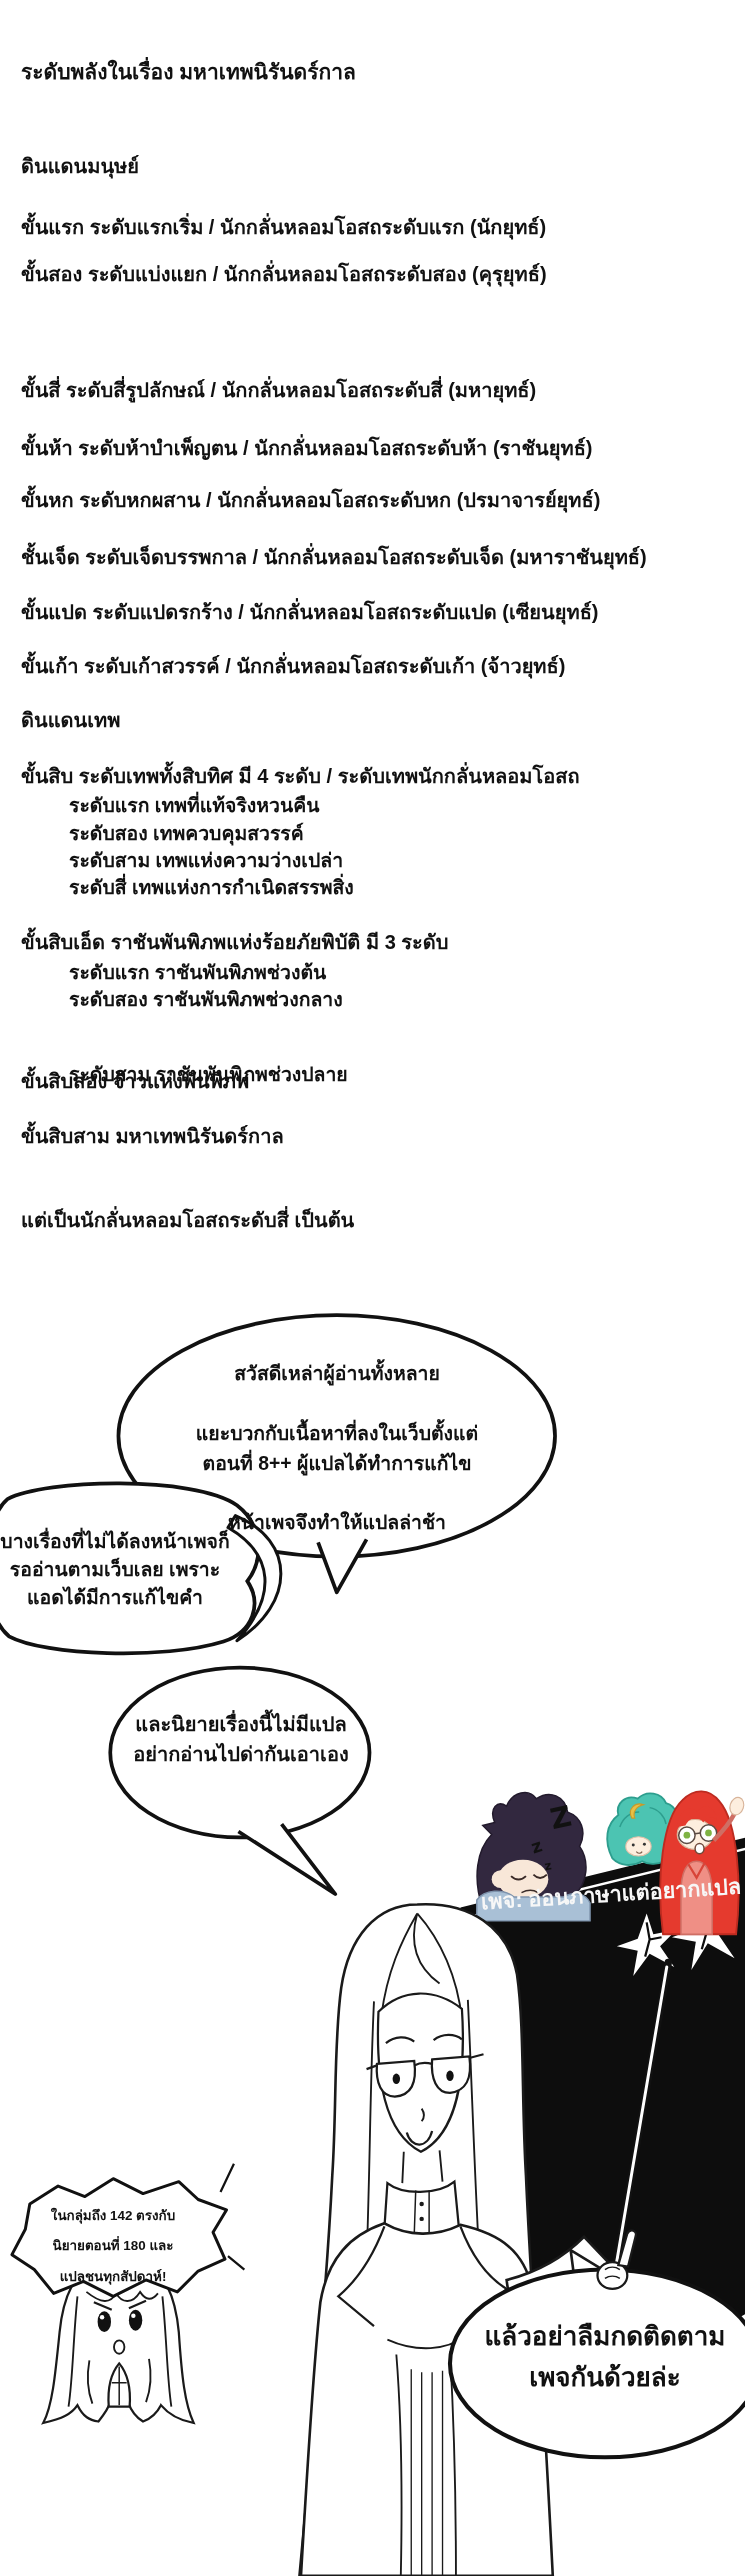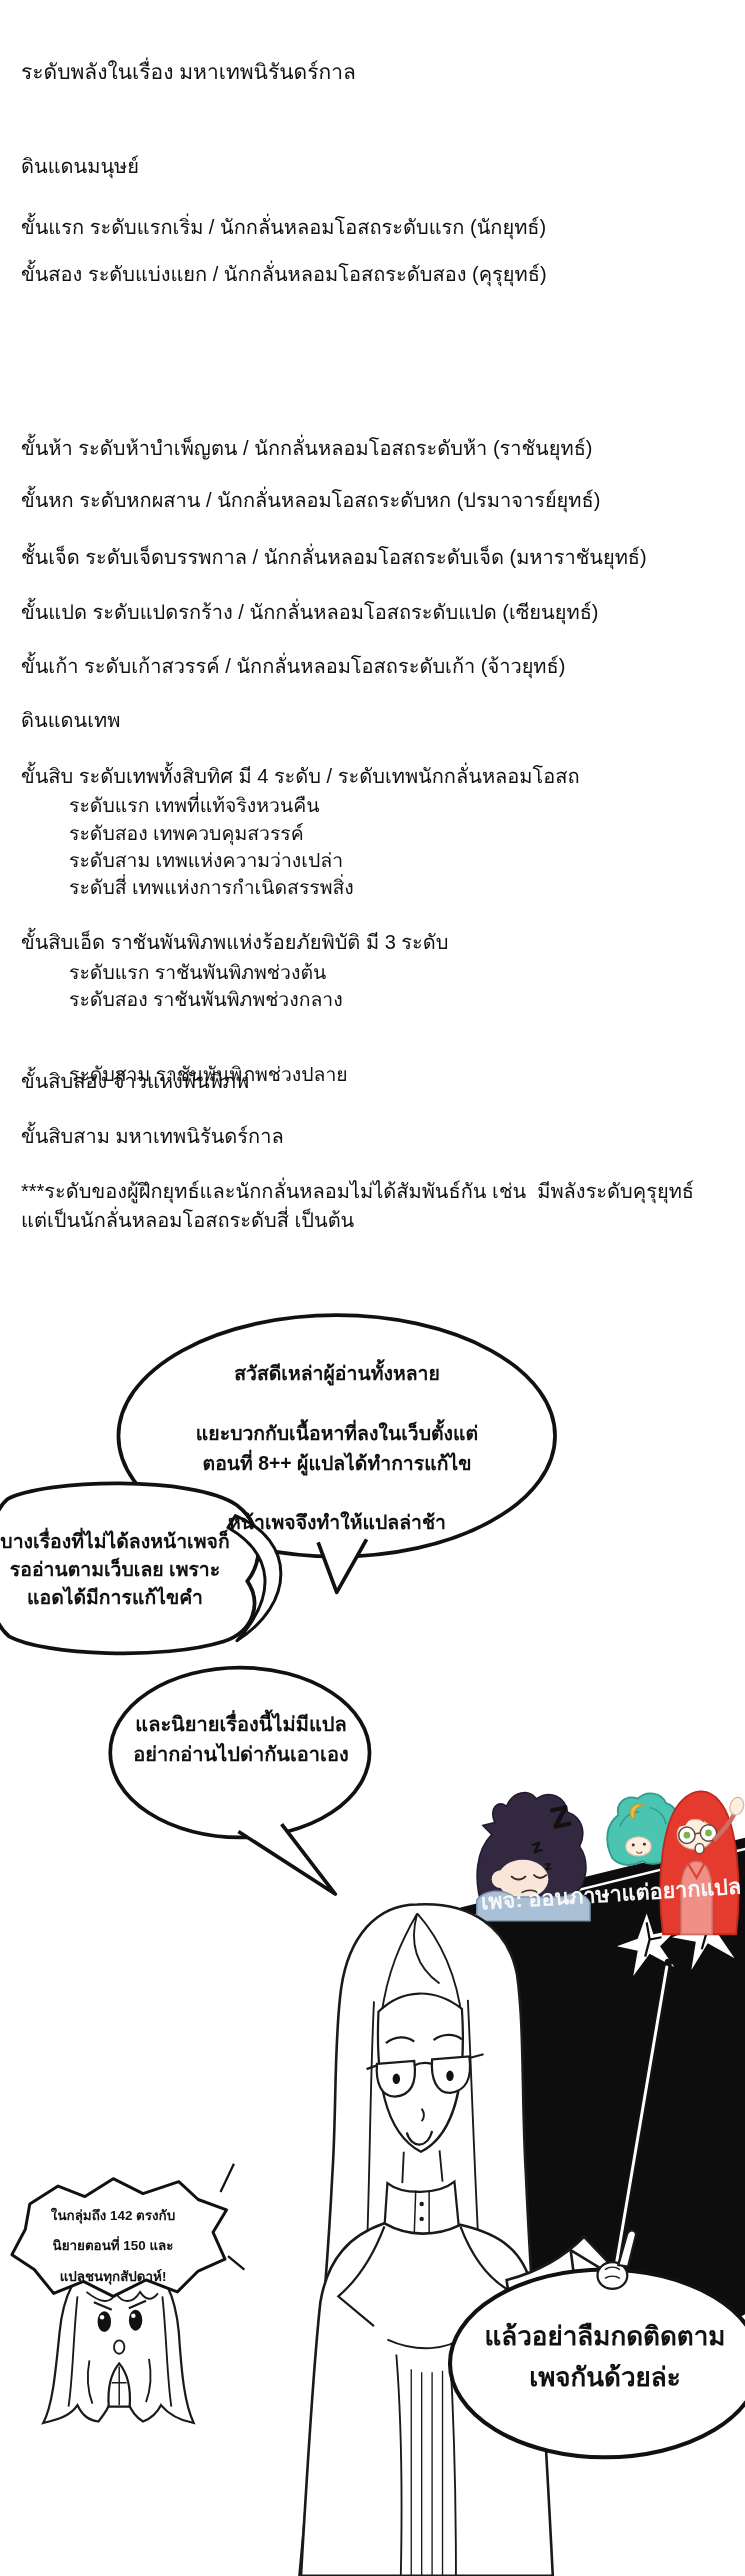--- a/index.html
+++ b/index.html
@@ -4,21 +4,21 @@
 <style>
   html,body{margin:0;padding:0;background:#e9e9e9;}
   .canvas{
     position:relative;width:745px;height:2576px;margin:0 auto;
     background:#ffffff;overflow:hidden;
     font-family:"Liberation Sans","DejaVu Sans",sans-serif;
     color:#111;
   }
   .art{position:absolute;left:0;top:0;}
   .t{
-    position:absolute;font-weight:normal;white-space:pre;
+    position:absolute;font-weight:bold;white-space:pre;
     font-size:20px;line-height:1.45;letter-spacing:0;
   }
   .t.small{font-size:19.4px;text-align:right;}
   .c{
     position:absolute;font-weight:bold;white-space:pre;text-align:center;
     transform:translate(-50%,-50%);font-size:19.4px;
   }
   .c.b3{font-size:20px;}
   .c.board{
     color:#f7f7f7;font-size:21.6px;
@@ -165,20 +165,21 @@
       <polygon points="40,2958 78,2934 114,2948 152,2924 192,2944 240,2928 266,2952 304,2966 286,2996 302,3032 266,3048 238,3076 196,3060 152,3082 112,3062 72,3078 46,3046 16,3026 34,2992" fill="#fff" stroke="#111" stroke-width="4" stroke-linejoin="round"></polygon>
       <path d="M 296,2942 L 314,2904 M 306,3028 L 328,3046" stroke="#111" stroke-width="3"></path>
     </g>
   </svg>
 
   <div class="t" style="left:21px;top:57px;font-size:21px">ระดับพลังในเรื่อง มหาเทพนิรันดร์กาล</div>
 
   <div class="t" style="left:21px;top:152px">ดินแดนมนุษย์</div>
   <div class="t" style="left:21px;top:213px">ขั้นแรก ระดับแรกเริ่ม / นักกลั่นหลอมโอสถระดับแรก (นักยุทธ์)</div>
   <div class="t" style="left:21px;top:260px">ขั้นสอง ระดับแบ่งแยก / นักกลั่นหลอมโอสถระดับสอง (คุรุยุทธ์)</div>
+  <div class="t" style="left:21px;top:376px">ขั้นสี่ ระดับสี่รูปลักษณ์ / นักกลั่นหลอมโอสถระดับสี่ (มหายุทธ์)</div>
   <div class="t" style="left:21px;top:434px">ขั้นห้า ระดับห้าบำเพ็ญตน / นักกลั่นหลอมโอสถระดับห้า (ราชันยุทธ์)</div>
   <div class="t" style="left:21px;top:486px">ขั้นหก ระดับหกผสาน / นักกลั่นหลอมโอสถระดับหก (ปรมาจารย์ยุทธ์)</div>
   <div class="t" style="left:21px;top:543px">ชั้นเจ็ด ระดับเจ็ดบรรพกาล / นักกลั่นหลอมโอสถระดับเจ็ด (มหาราชันยุทธ์)</div>
   <div class="t" style="left:21px;top:598px">ขั้นแปด ระดับแปดรกร้าง / นักกลั่นหลอมโอสถระดับแปด (เซียนยุทธ์)</div>
   <div class="t" style="left:21px;top:652px">ขั้นเก้า ระดับเก้าสวรรค์ / นักกลั่นหลอมโอสถระดับเก้า (จ้าวยุทธ์)</div>
 
   <div class="t" style="left:21px;top:706px">ดินแดนเทพ</div>
   <div class="t" style="left:21px;top:762px">ขั้นสิบ ระดับเทพทั้งสิบทิศ มี 4 ระดับ / ระดับเทพนักกลั่นหลอมโอสถ</div>
   <div class="t small" style="left:69px;top:791px">ระดับแรก เทพที่แท้จริงหวนคืน</div>
   <div class="t small" style="left:69px;top:819px">ระดับสอง เทพควบคุมสวรรค์</div>
@@ -186,38 +187,37 @@
   <div class="t small" style="left:69px;top:873px">ระดับสี่ เทพแห่งการกำเนิดสรรพสิ่ง</div>
 
   <div class="t" style="left:21px;top:928px">ขั้นสิบเอ็ด ราชันพันพิภพแห่งร้อยภัยพิบัติ มี 3 ระดับ</div>
   <div class="t small" style="left:69px;top:958px">ระดับแรก ราชันพันพิภพช่วงต้น</div>
   <div class="t small" style="left:69px;top:985px">ระดับสอง ราชันพันพิภพช่วงกลาง</div>
   <div class="t small" style="left:69px;top:1060px">ระดับสาม ราชันพันพิภพช่วงปลาย</div>
 
   <div class="t" style="left:21px;top:1067px">ขั้นสิบสอง จ้าวแห่งพันพิภพ</div>
   <div class="t" style="left:21px;top:1122px">ขั้นสิบสาม มหาเทพนิรันดร์กาล</div>
 
-  <div class="t" style="left:21px;top:1177px">***ระดับของผู้ฝึกยุทธ์และนักกลั่นหลอมไม่ได้สัมพันธ์กัน เช่น  มีพลังระดับคุรุยุทธ์</div>
   <div class="t" style="left:21px;top:1206px">แต่เป็นนักลั่นหลอมโอสถระดับสี่ เป็นต้น</div>
 
   <div class="c" style="left:337px;top:1373px">สวัสดีเหล่าผู้อ่านทั้งหลาย</div>
   <div class="c" style="left:337px;top:1433px">แยะบวกกับเนื้อหาที่ลงในเว็บตั้งแต่</div>
   <div class="c" style="left:337px;top:1463px">ตอนที่ 8++ ผู้แปลได้ทำการแก้ไข</div>
   <div class="c" style="left:337px;top:1522px">หน้าเพจจึงทำให้แปลล่าช้า</div>
 
   <div class="c" style="left:115px;top:1541px">บางเรื่องที่ไม่ได้ลงหน้าเพจก็</div>
   <div class="c" style="left:115px;top:1569px">รออ่านตามเว็บเลย เพราะ</div>
   <div class="c" style="left:115px;top:1597px">แอดได้มีการแก้ไขคำ</div>
 
   <div class="c b3" style="left:241px;top:1724px">และนิยายเรื่องนี้ไม่มีแปล</div>
   <div class="c b3" style="left:241px;top:1754px">อย่ากอ่านไปด่ากันเอาเอง</div>
 
   <div class="c board" style="left:611px;top:1894px">เพจ: อ่อนภาษาแต่อยากแปล</div>
 
   <div class="c burst" style="left:113px;top:2215px">ในกลุ่มถึง 142 ตรงกับ</div>
-  <div class="c burst" style="left:113px;top:2245px">นิยายตอนที่ 150 และ</div>
+  <div class="c burst" style="left:113px;top:2245px">นิยายตอนที่ 180 และ</div>
   <div class="c burst" style="left:113px;top:2276px">แปลชนทุกสัปดาห์!</div>
 
   <div class="c follow" style="left:605px;top:2335px">แล้วอย่าลืมกดติดตาม</div>
   <div class="c follow" style="left:605px;top:2376px">เพจกันด้วยล่ะ</div>
 
 </div>
 
 
 </body></html>

